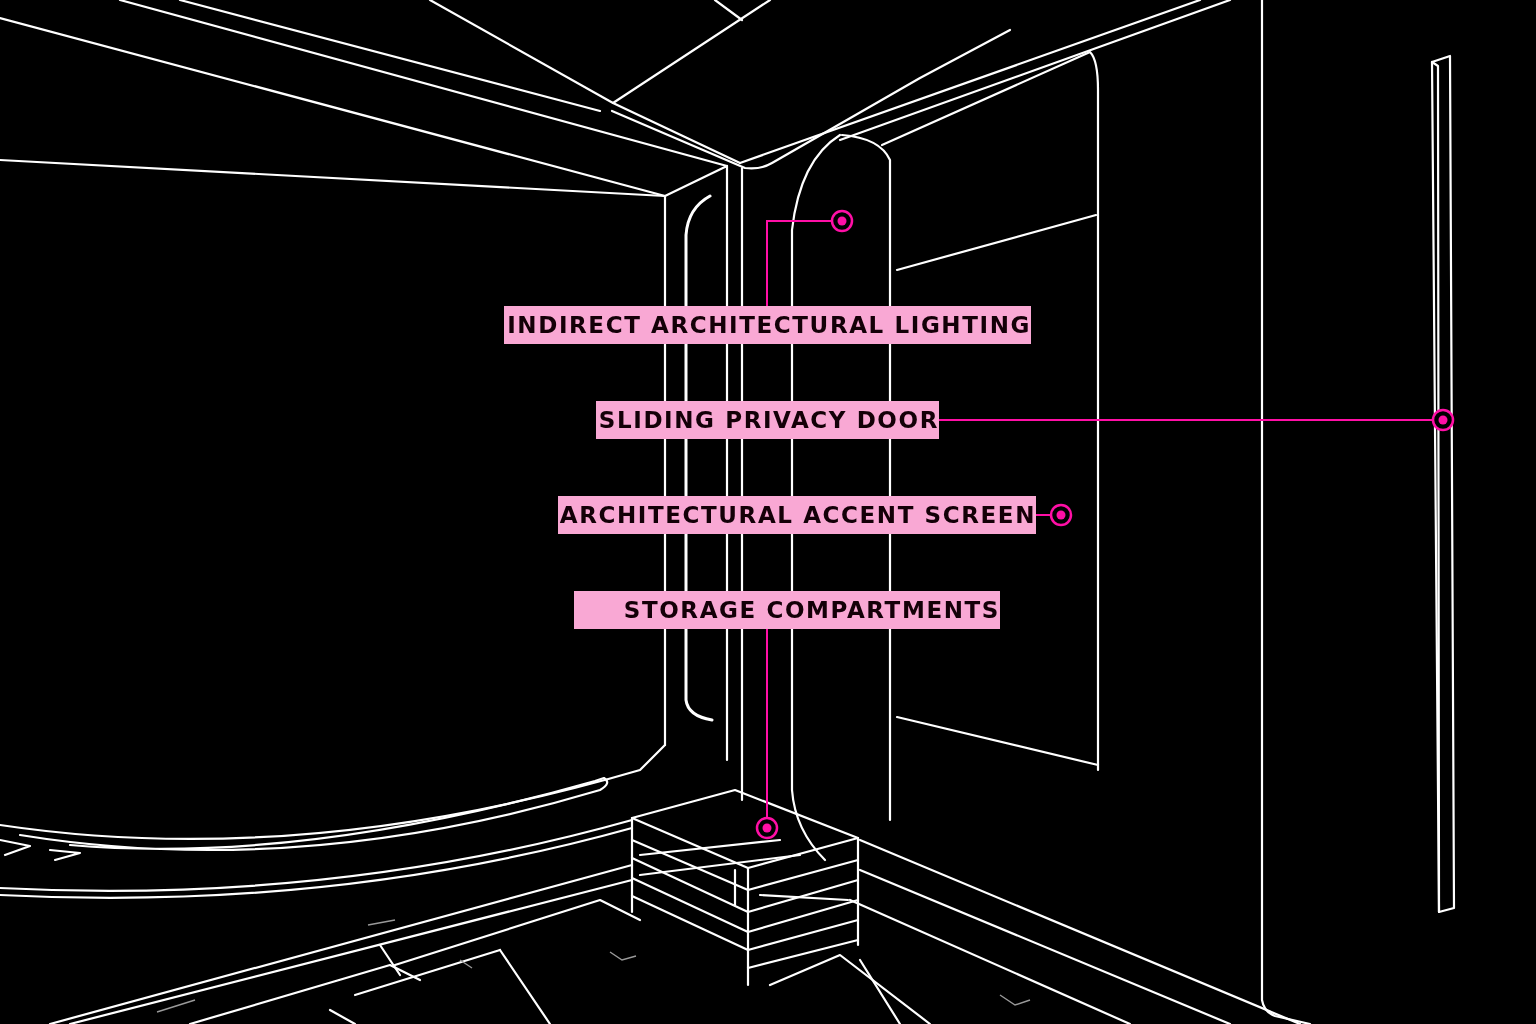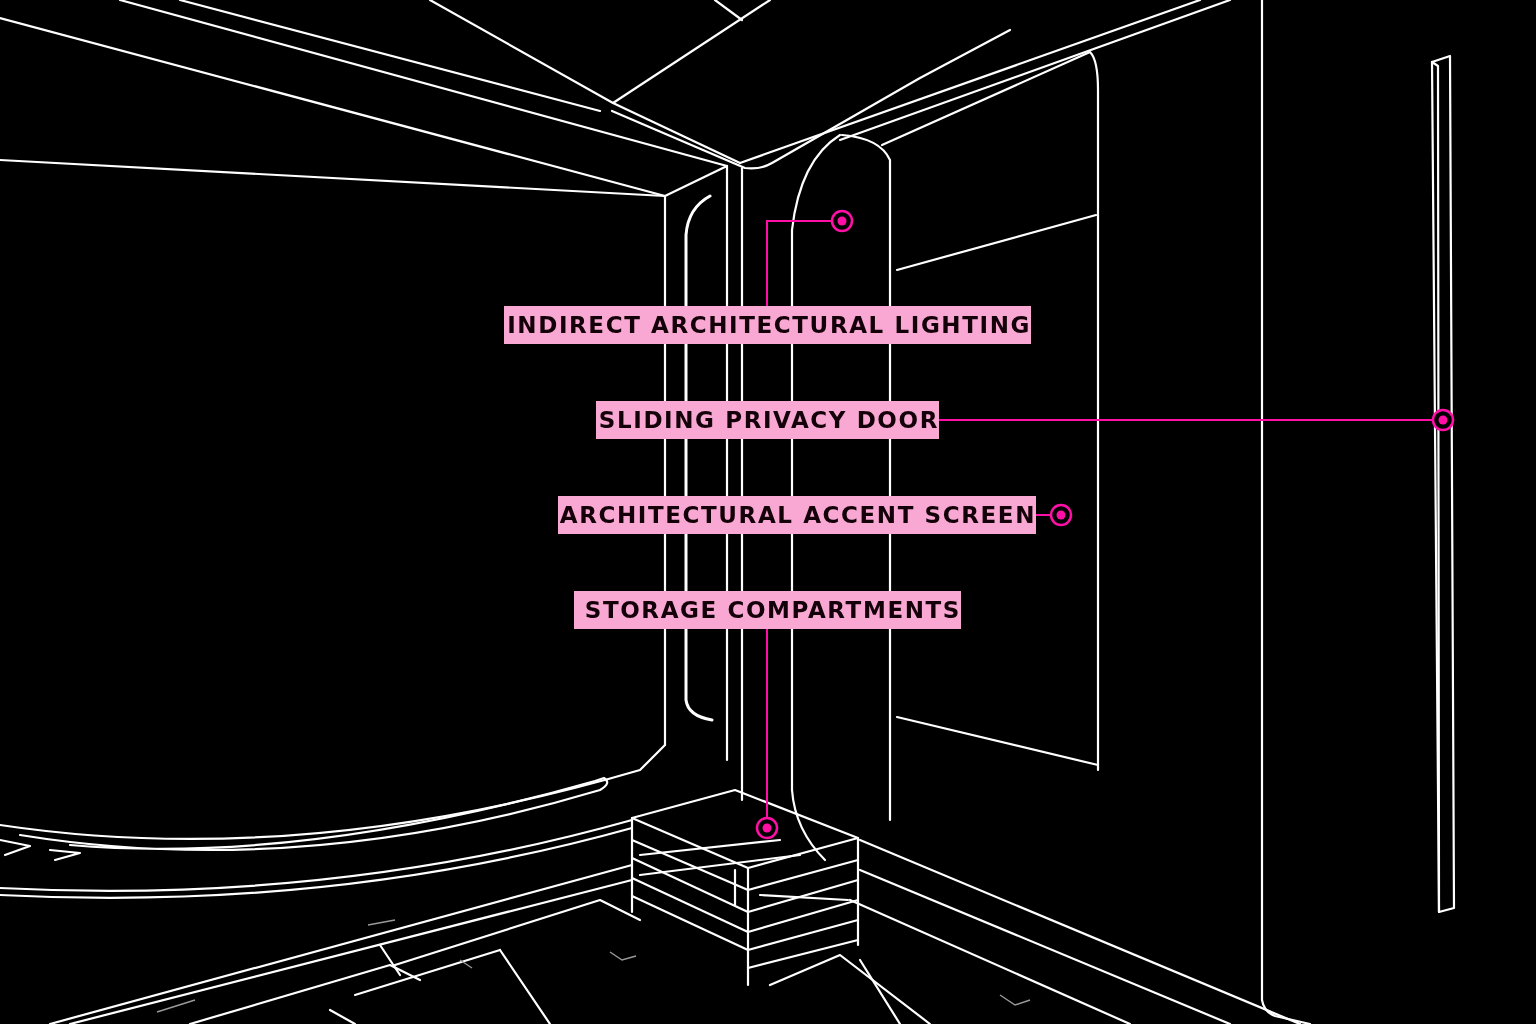--- a/index.html
+++ b/index.html
@@ -30,21 +30,21 @@
       letter-spacing: 1.6px;
       line-height: 38px;
       height: 38px;
       text-align: right;
       white-space: nowrap;
       box-sizing: border-box;
     }
     #lbl-lighting { left: 504px; top: 306px; width: 527px; }
     #lbl-door     { left: 596px; top: 401px; width: 343px; }
     #lbl-screen   { left: 558px; top: 496px; width: 478px; }
-    #lbl-storage  { left: 574px; top: 591px; width: 387px; }
+    #lbl-storage  { left: 574px; top: 591px; width: 426px; }
   </style>
 </head>
 <body>
 
 <div class="scene">
   <svg width="1536" height="1024" viewBox="0 0 1536 1024" xmlns="http://www.w3.org/2000/svg">
     <g fill="none" stroke="#ffffff" stroke-width="2.2" stroke-linecap="round" stroke-linejoin="round">
 
       <path d="M0 18 L665 196"></path>
       <path d="M120 0 L727 166"></path>

